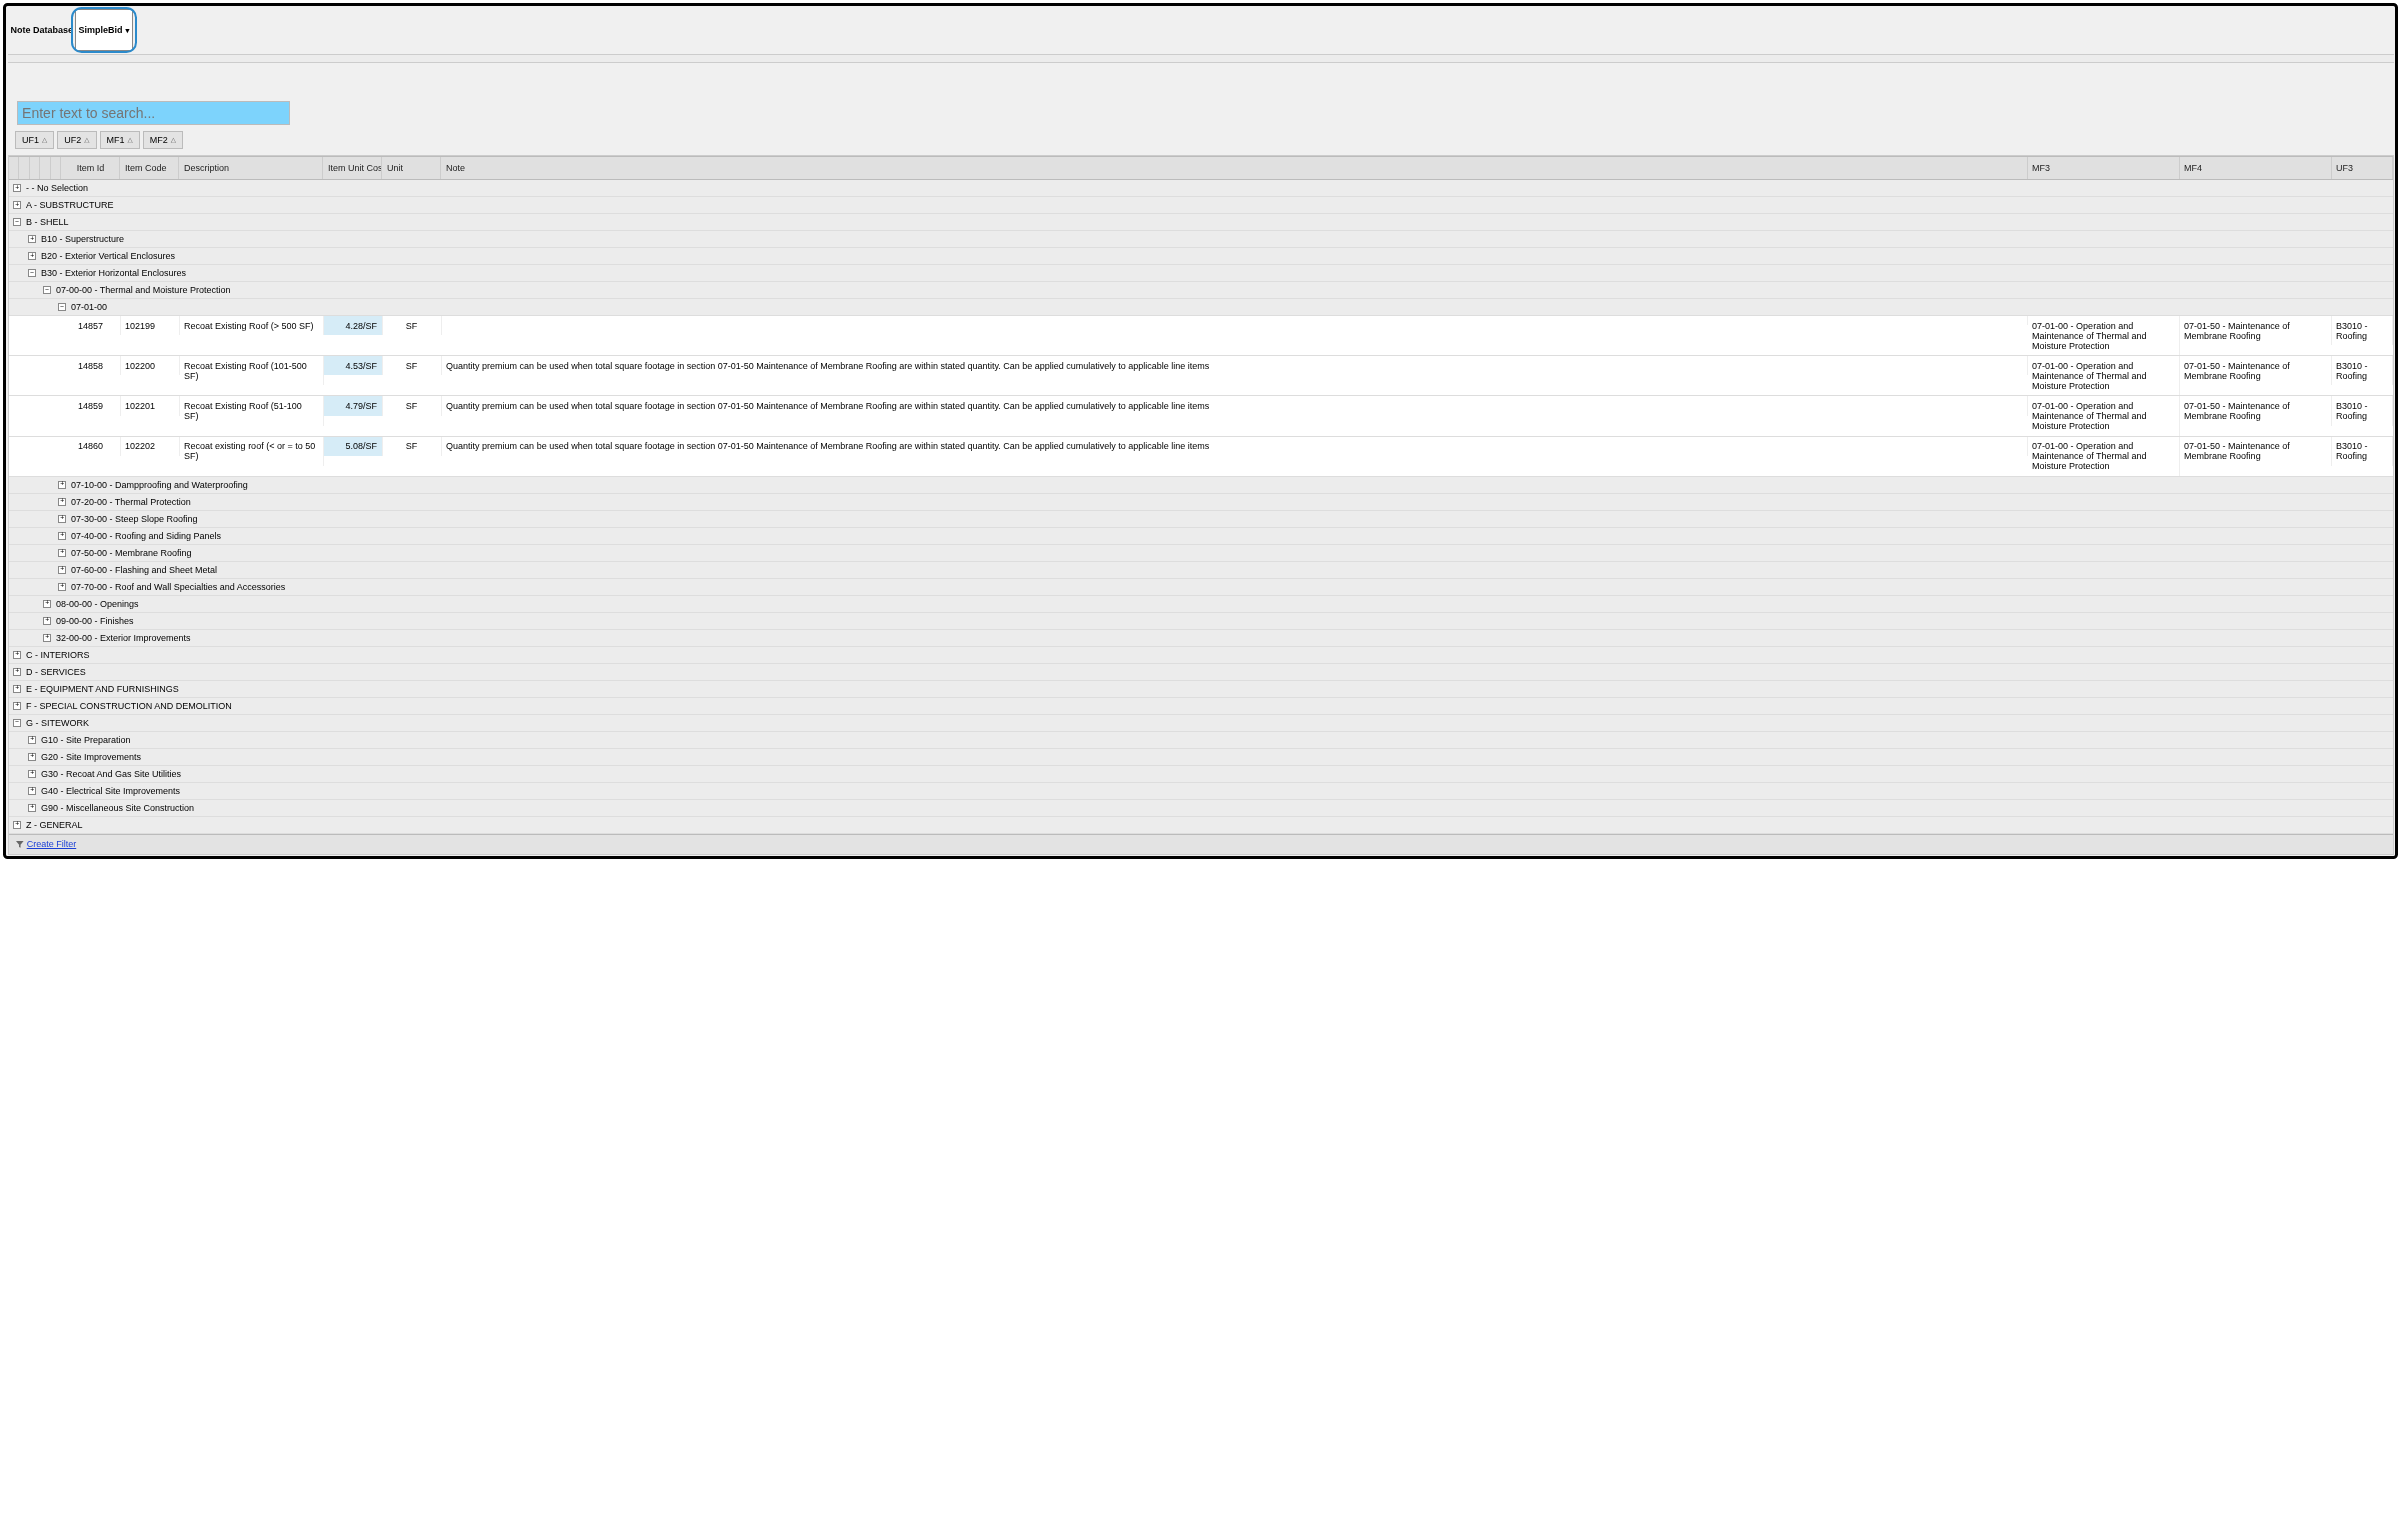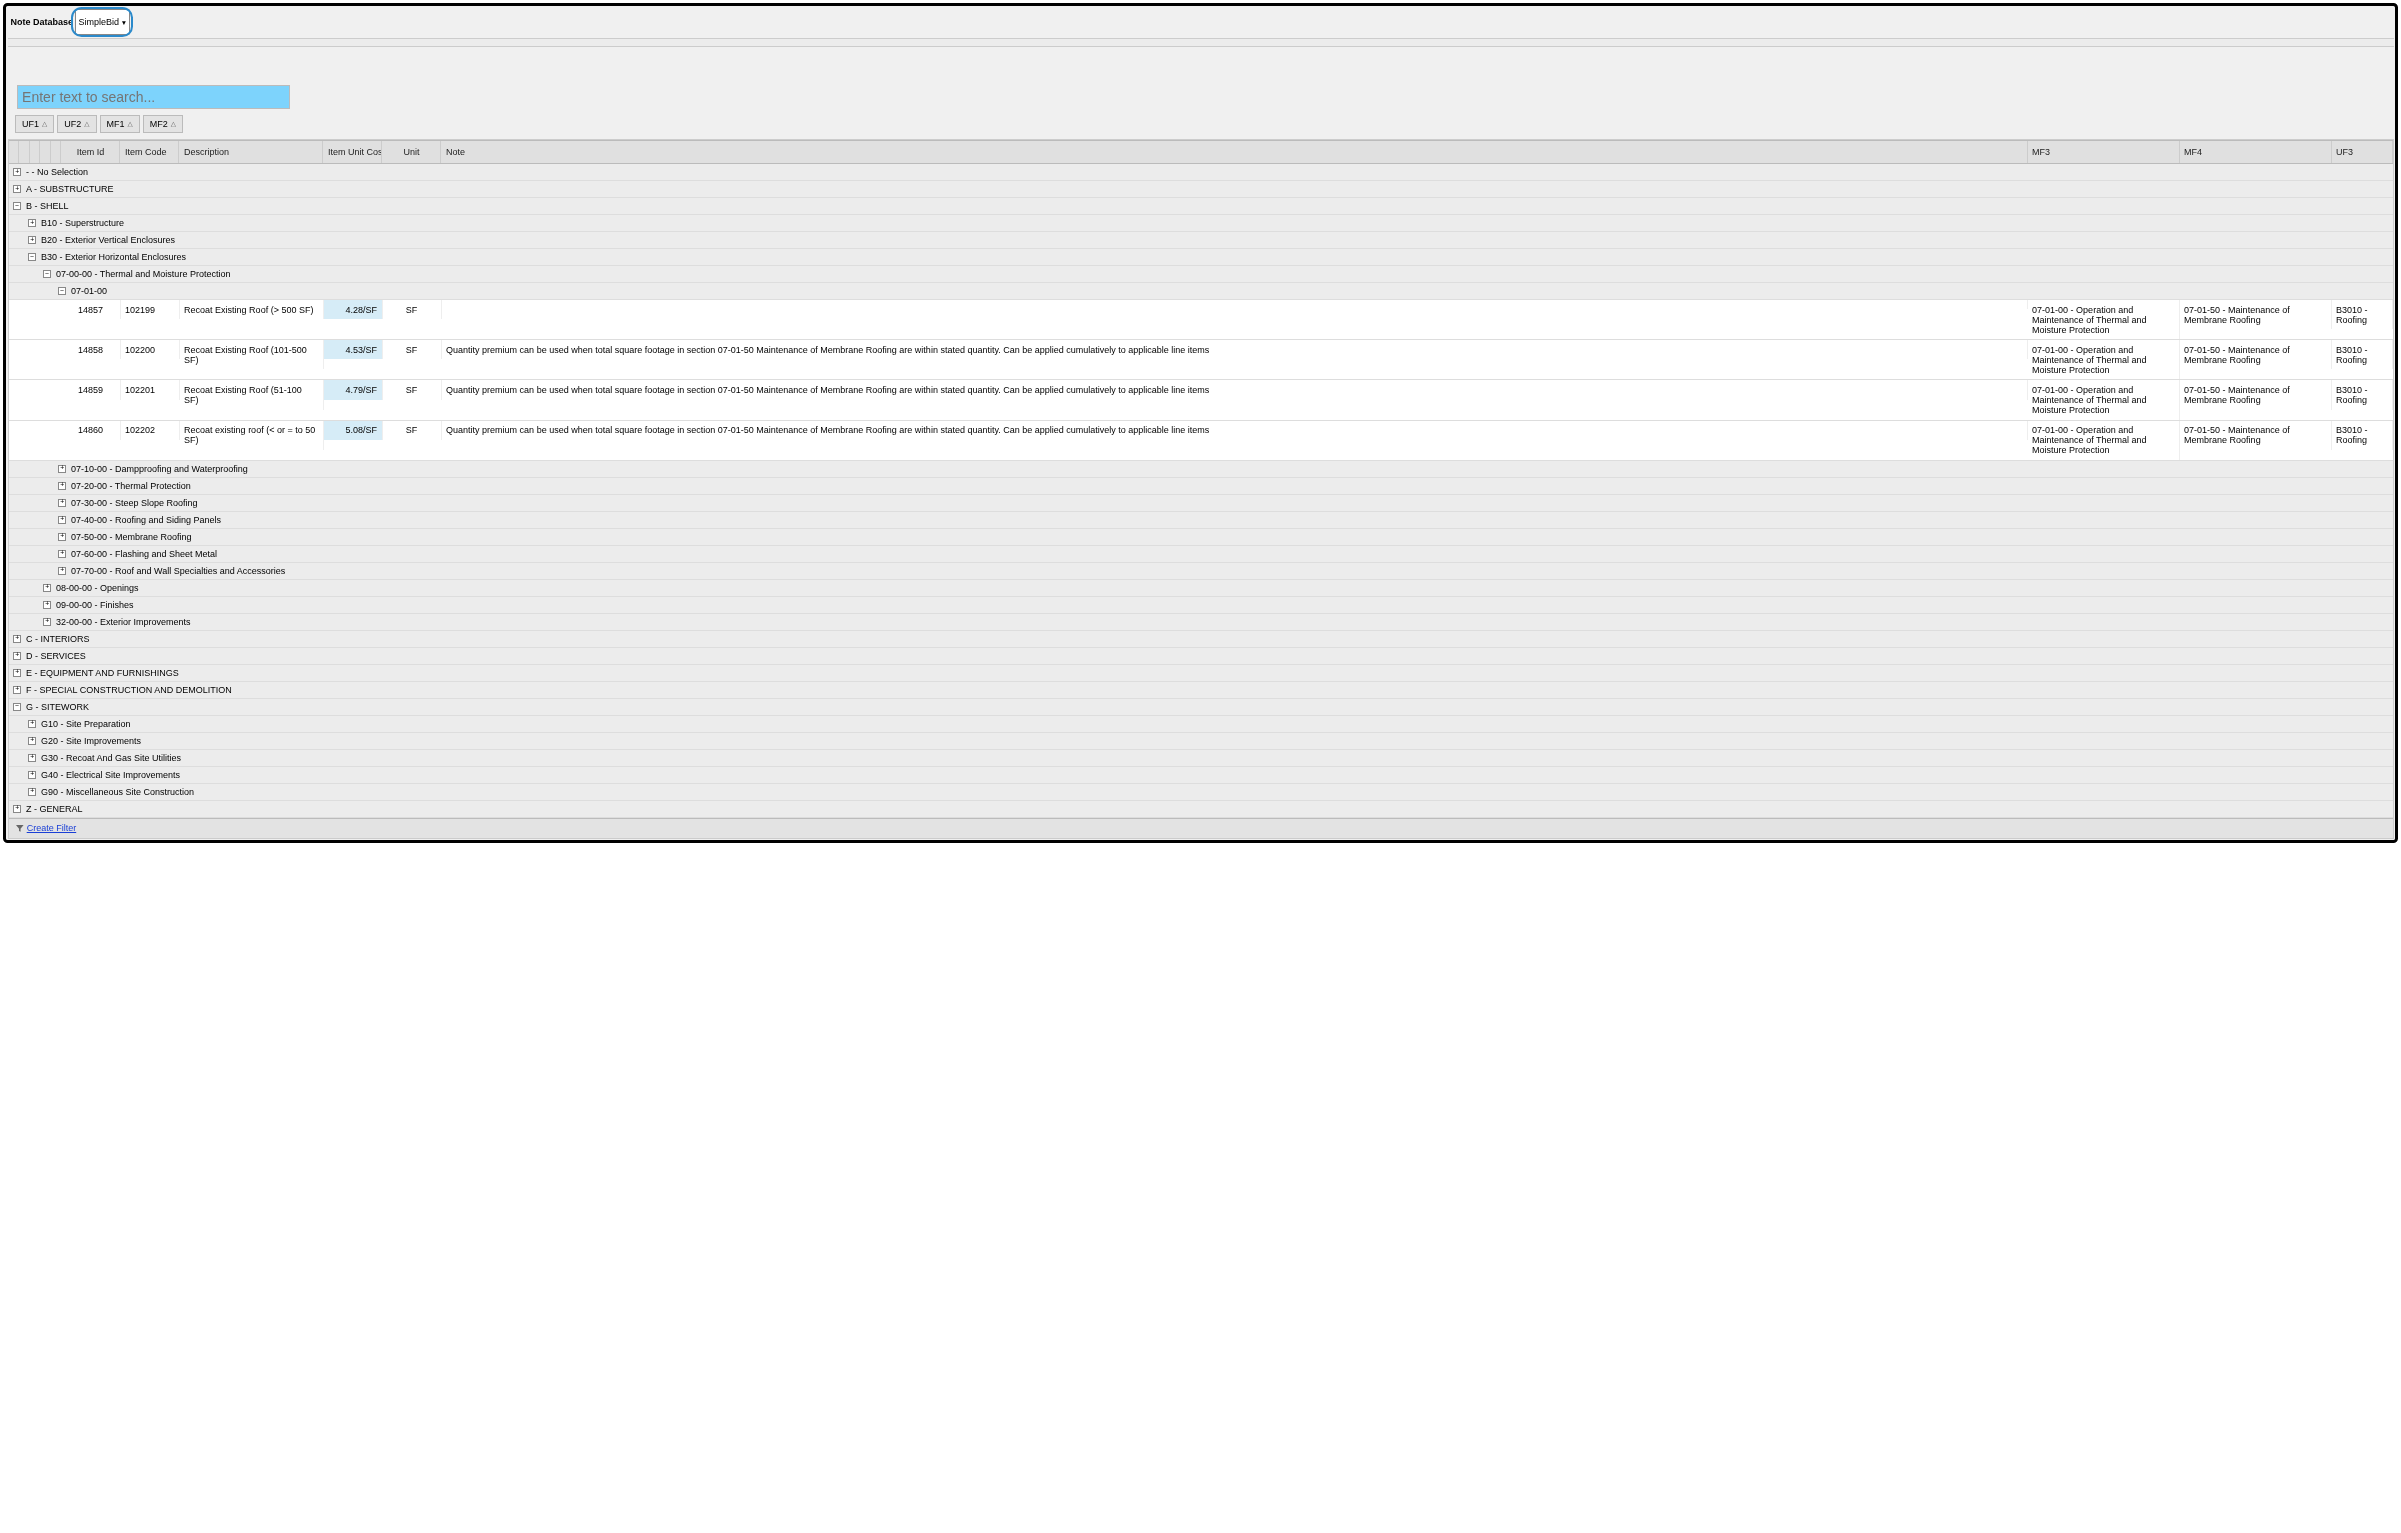--- a/index.html
+++ b/index.html
@@ -22,23 +22,23 @@
     padding: 1.5px 3px;
     background: #f0f0f0;
     font-weight: bold;
   }
   .db-select {
     display: inline-flex;
     align-items: center;
     border: 0.8px solid #888;
     border-radius: 1.5px;
     background: #fff;
-    padding: 7px 3px;
+    padding: 15px 3px;
     margin-left: 1.5px;
-    font-weight: normal;
+    font-weight: bold;
     position: relative;
   }
   .db-select-highlight {
     position: absolute;
     top: -3px; left: -4.6px; right: -4.6px; bottom: -3px;
     border: 2.3px solid #2b8acb;
     border-radius: 10.6px;
     pointer-events: none;
   }
   .chevron { margin-left: 3px; font-size: 7.6px; }
@@ -94,21 +94,21 @@
     font-weight: normal;
     color: #222;
     overflow: hidden;
     white-space: nowrap;
   }
   .w-stub { width: 10.6px; flex: 0 0 10.6px; }
   .w-itemid { width: 59px; flex: 0 0 59px; text-align: center;}
   .w-itemcode { width: 59px; flex: 0 0 59px; }
   .w-desc { width: 144px; flex: 0 0 144px; }
   .w-cost { width: 59px; flex: 0 0 59px; text-align: right; }
-  .w-unit { width: 59px; flex: 0 0 59px; text-align: center; }
+  .w-unit { width: 59px; flex: 0 0 59px; text-align: left; }
   .w-note { flex: 1 1 auto; }
   .w-mf3 { width: 152px; flex: 0 0 152px; }
   .w-mf4 { width: 152px; flex: 0 0 152px; }
   .w-uf3 { width: 61px; flex: 0 0 61px; }
 
   .tree-row {
     display: flex;
     align-items: center;
     padding: 3px 4.6px;
     background: #ececec;

